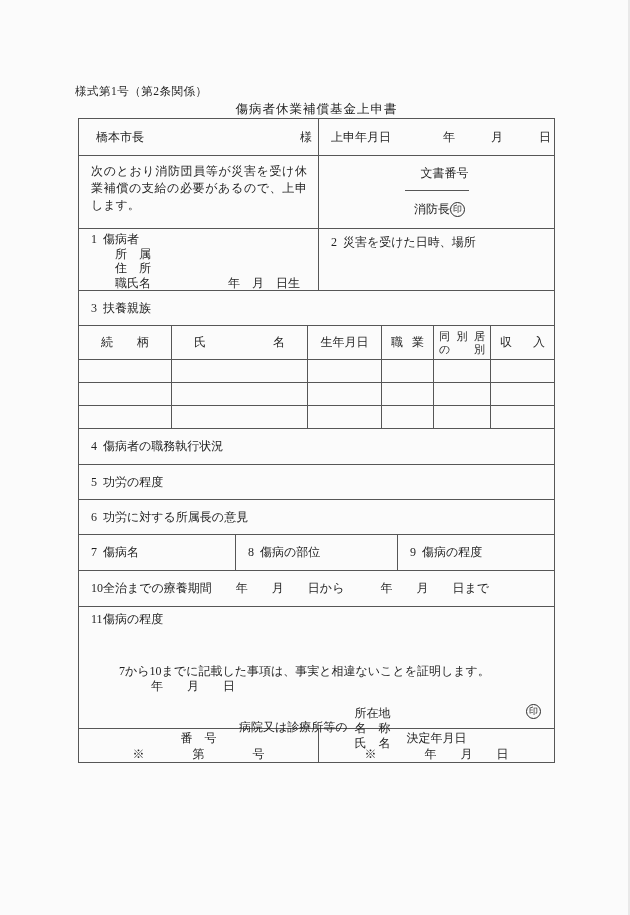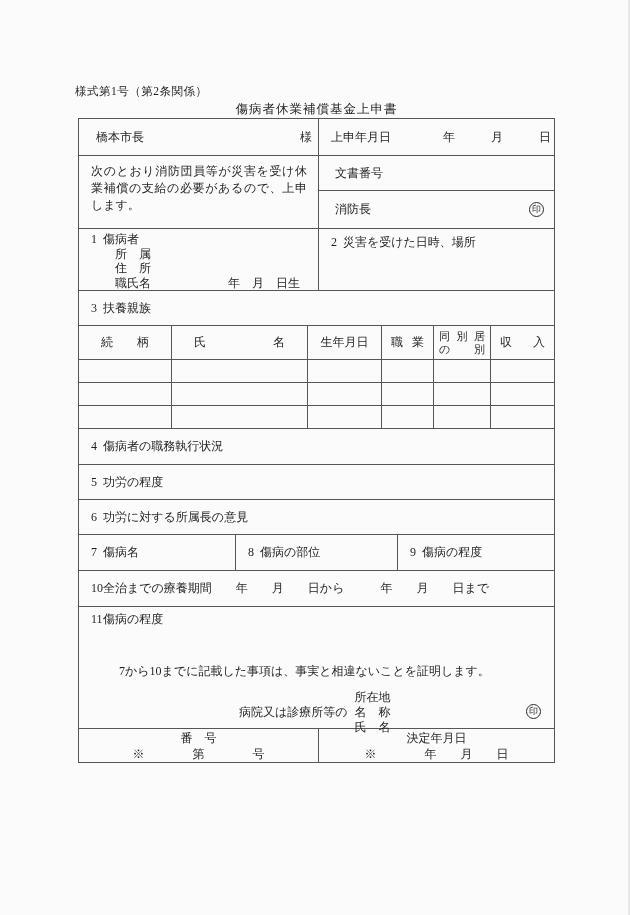--- a/index.html
+++ b/index.html
@@ -13,21 +13,21 @@
     font-size: 12px;
     overflow: hidden;
   }
   .form-number { position:absolute; left:75px; top:84px; font-size:11.5px; letter-spacing:0.5px; }
   .form-title  { position:absolute; left:78px; top:101px; width:477px; text-align:center; font-size:12.5px; letter-spacing:1px; }
 
   .tbl { position:absolute; left:78px; top:118px; width:477px; border:1px solid #565656; background:transparent; }
   .row { display:flex; border-bottom:1px solid #565656; }
   .row:last-child { border-bottom:none; }
   .cL { width:240px; border-right:1px solid #565656; }
-  .cR { flex:1; min-width:0; }
+  .cR { flex:1; min-width:0;align-items:center; }
 
   
   .rA { height:37px; }
   .rB { height:73px; }
   .rC { height:62px; }
   .rD { height:35px; }
   .rHead { height:34px; }
   .rEmpty { height:23px; }
   .rF { height:36px; }
   .rG { height:35px; }
@@ -237,20 +237,21 @@
         <span class="sectitle">全治までの療養期間</span>
         <span class="period">年　　月　　日から　　　年　　月　　日まで</span>
     </div>
 
     <div class="row rK">
       <div class="sec11" style="width:100%">
         <div>
           <span class="secno">11</span><span class="sectitle">傷病の程度</span>
         </div>
         <div class="l2">7から10までに記載した事項は、事実と相違ないことを証明します。</div>
+        <div class="l3">年　　月　　日</div>
         <div class="hospital">
           <span>病院又は診療所等の</span>
           <span class="hlines">
             <div>所在地</div>
             <div>名　称</div>
             <div>氏　名</div>
           </span>
         </div>
         <span class="seal sealpos">印</span>
       </div>

